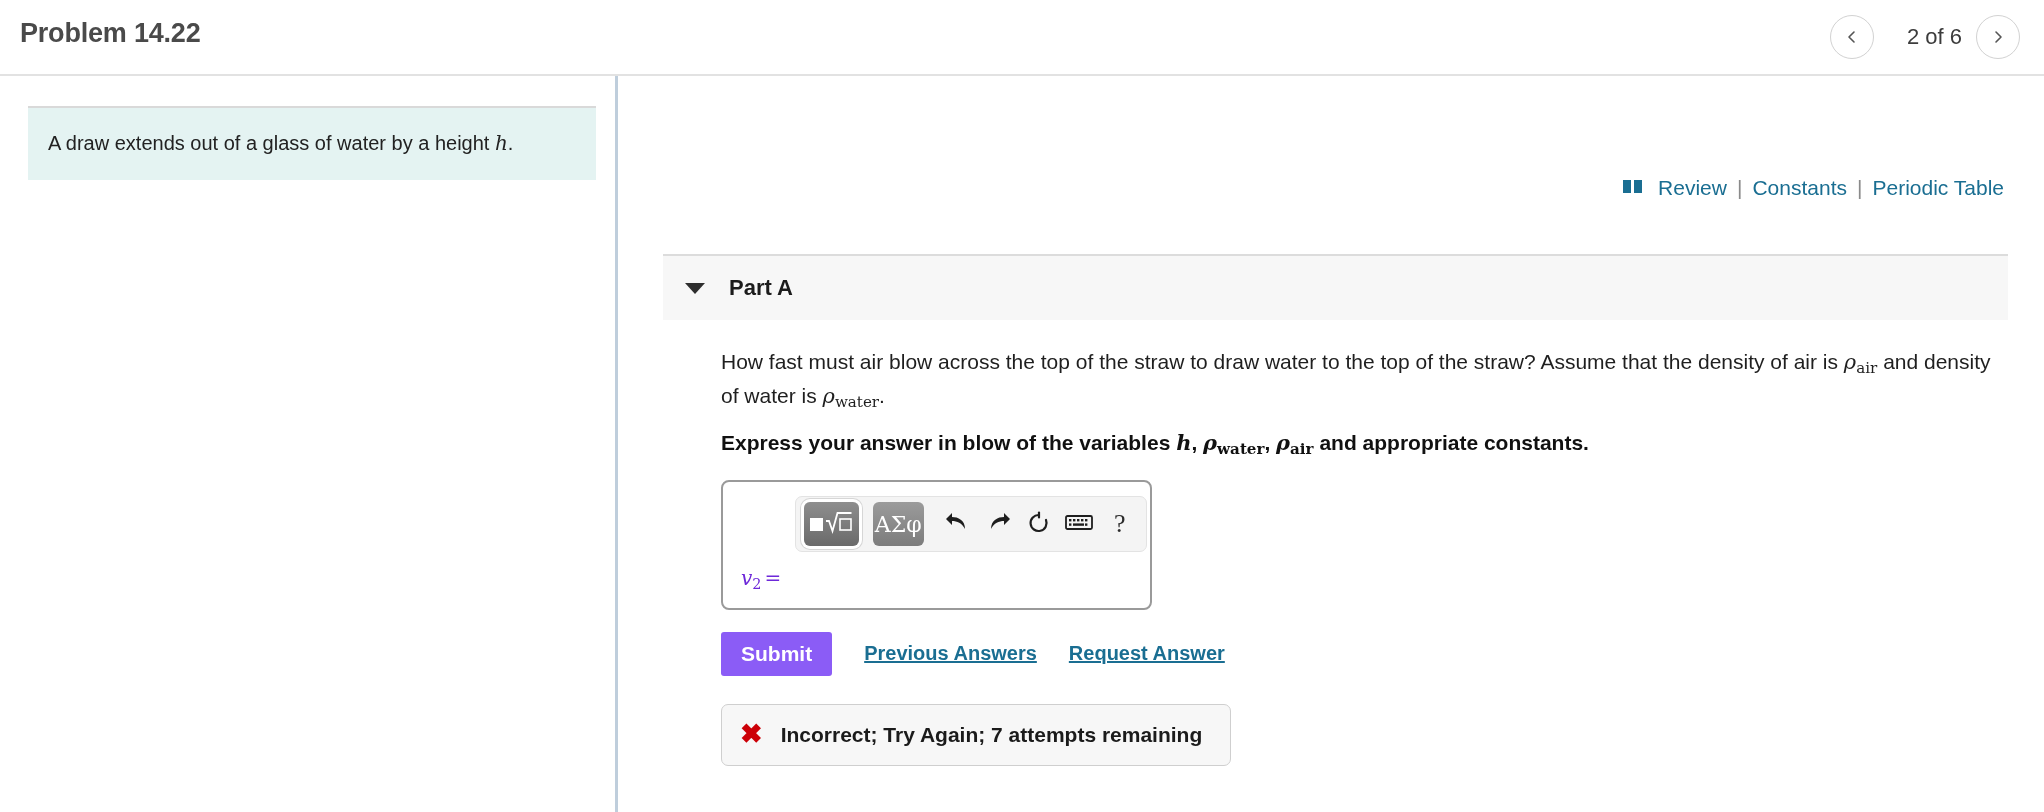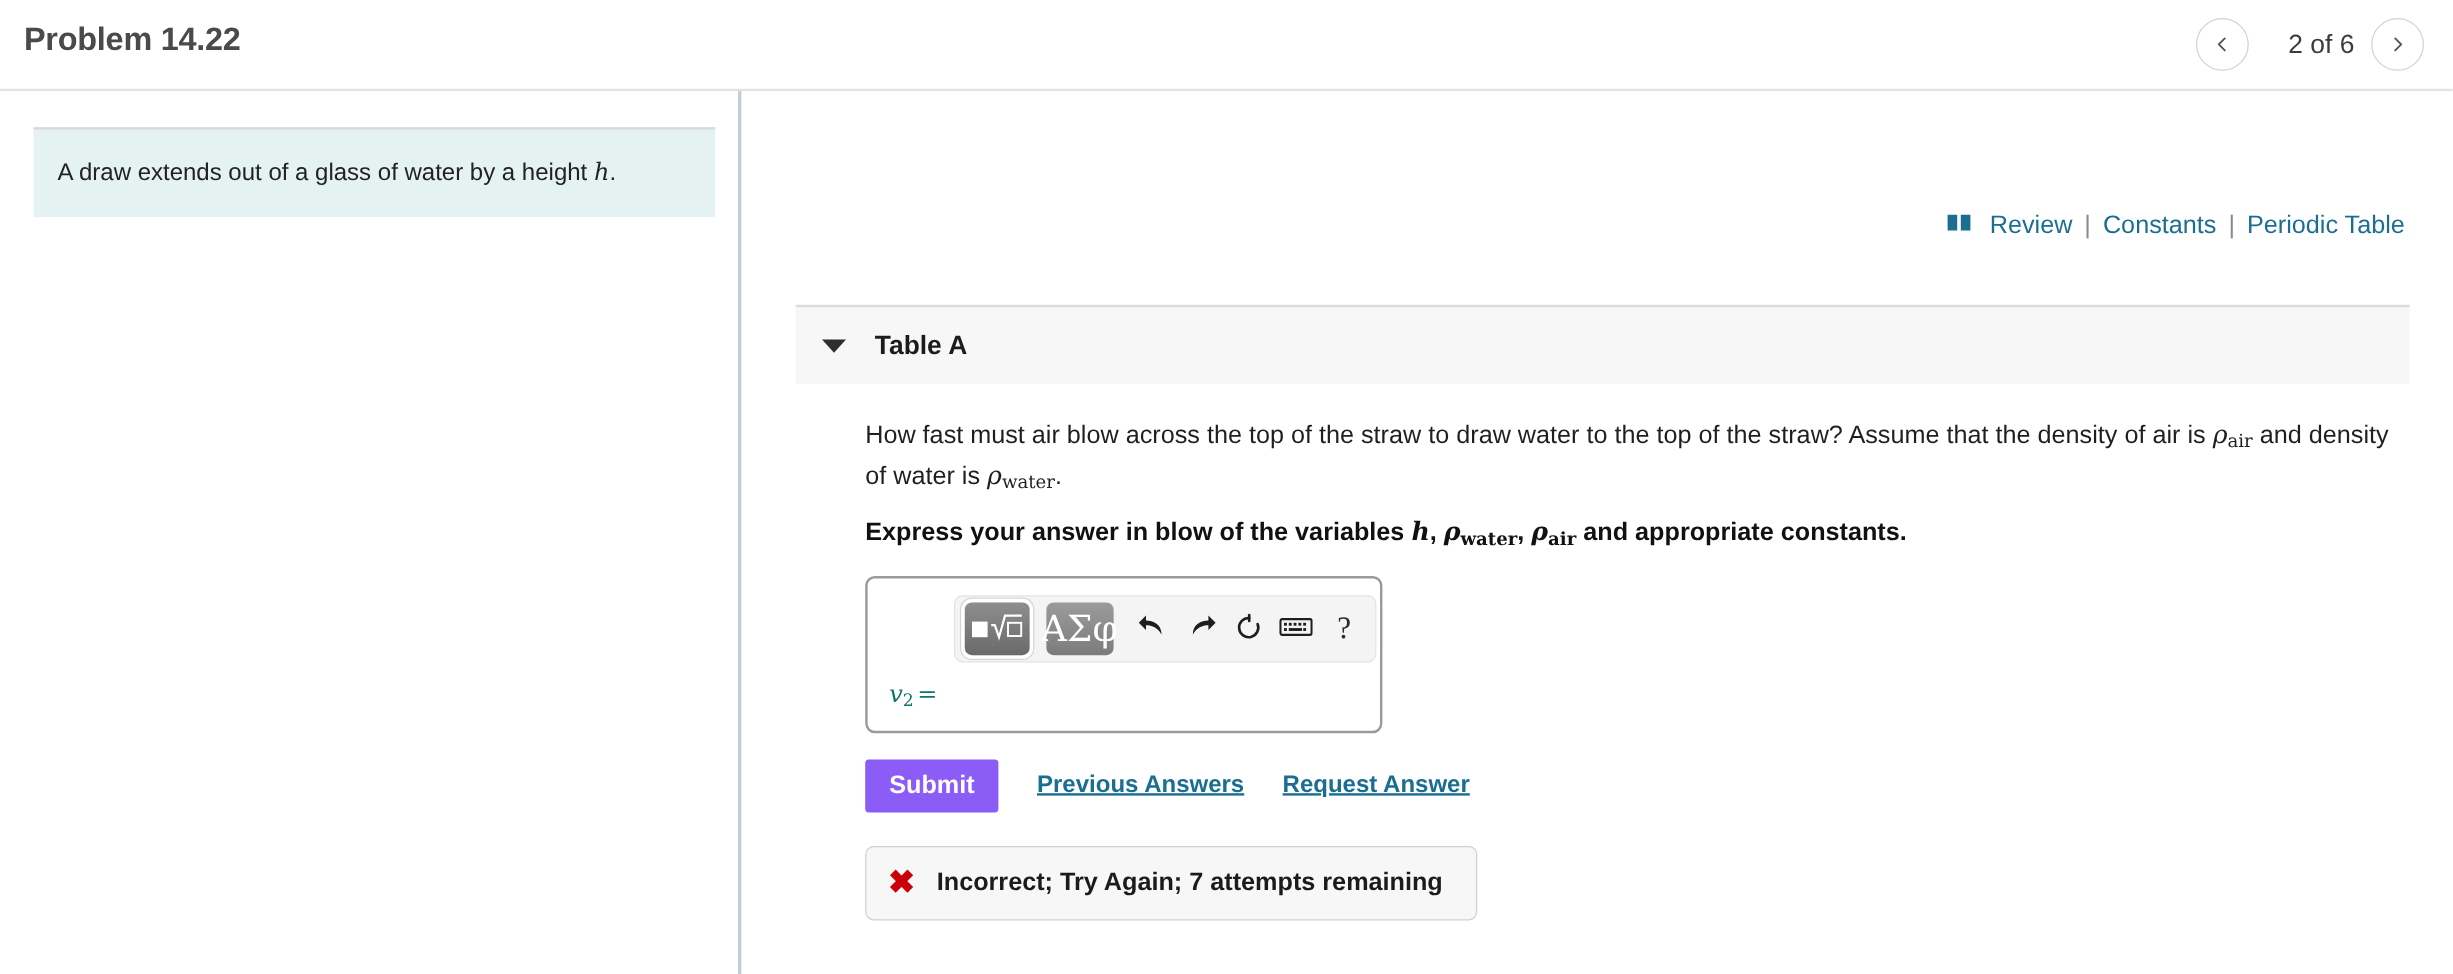--- a/index.html
+++ b/index.html
@@ -196,21 +196,21 @@
     box-shadow: 0 0 0 3px #ffffff, 0 0 0 4px #d6d6d6;
     margin-right: 10px;
     color: #ffffff;
   }
   .mb-greek {
     width: 56px; height: 44px;
     border-radius: 6px;
     background: linear-gradient(#9b9b9b, #7c7c7c);
     color: #ffffff;
     font-family: "DejaVu Serif", serif;
-    font-size: 30px;
+    font-size: 22px;
     margin-right: 12px;
   }
   .mb-plain {
     width: 40px; height: 42px;
     color: #222222;
   }
   .mb-help {
     width: 40px; height: 42px;
     color: #2b2b2b;
     font-size: 26px;
@@ -220,21 +220,21 @@
   #mathrow {
     display: flex;
     align-items: center;
     margin-top: 14px;
   }
   #answer-label {
     width: 58px;
     font-family: "DejaVu Serif", serif;
     font-style: italic;
     font-size: 20px;
-    color: #0f766e;
+    color: #6d28d9;
     white-space: nowrap;
     padding-left: 4px;
   }
   #answer-label .eq { font-style: normal; margin-left: 3px; }
   #math-input {
     width: 352px;
     height: 99px;
     border: 2px solid #1a6e92;
     background: #ffffff;
     display: flex;
@@ -366,21 +366,21 @@
       <span class="tool-sep">|</span>
       <span class="tool-link">Constants</span>
       <span class="tool-sep">|</span>
       <span class="tool-link">Periodic Table</span>
     </div>
 
     <div id="part-panel">
 
       <div id="part-header">
         <span id="part-caret"></span>
-        <span id="part-title">Table A</span>
+        <span id="part-title">Part A</span>
       </div>
 
       <div id="part-content">
 
         <p id="question-text"><span>How fast must air blow across the top of the straw to draw water to the top of the straw? Assume that the density of air is </span><span class="mvar">ρ</span><span class="msub">air</span><span> and density of water is </span><span class="mvar">ρ</span><span class="msub">water</span><span>.</span></p>
 
         <p id="express-text"><span>Express your answer in blow of the variables </span><span class="mvar">h</span><span>, </span><span class="mvar">ρ</span><span class="msub">water</span><span>, </span><span class="mvar">ρ</span><span class="msub">air</span><span> and appropriate constants.</span></p>
 
         <div id="answer-box">
 

